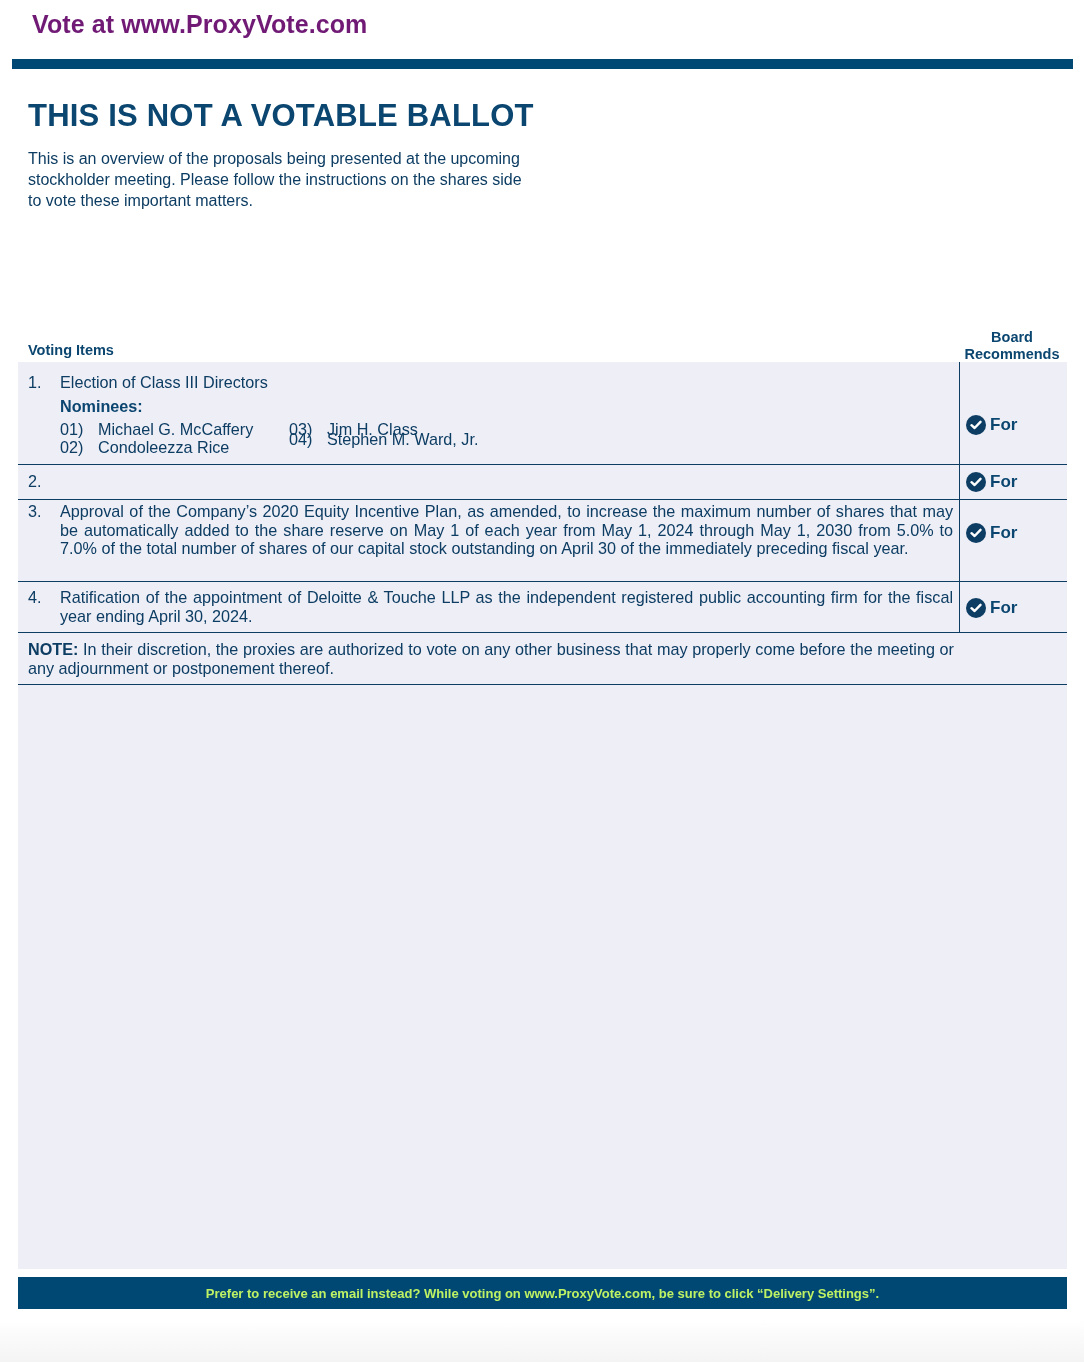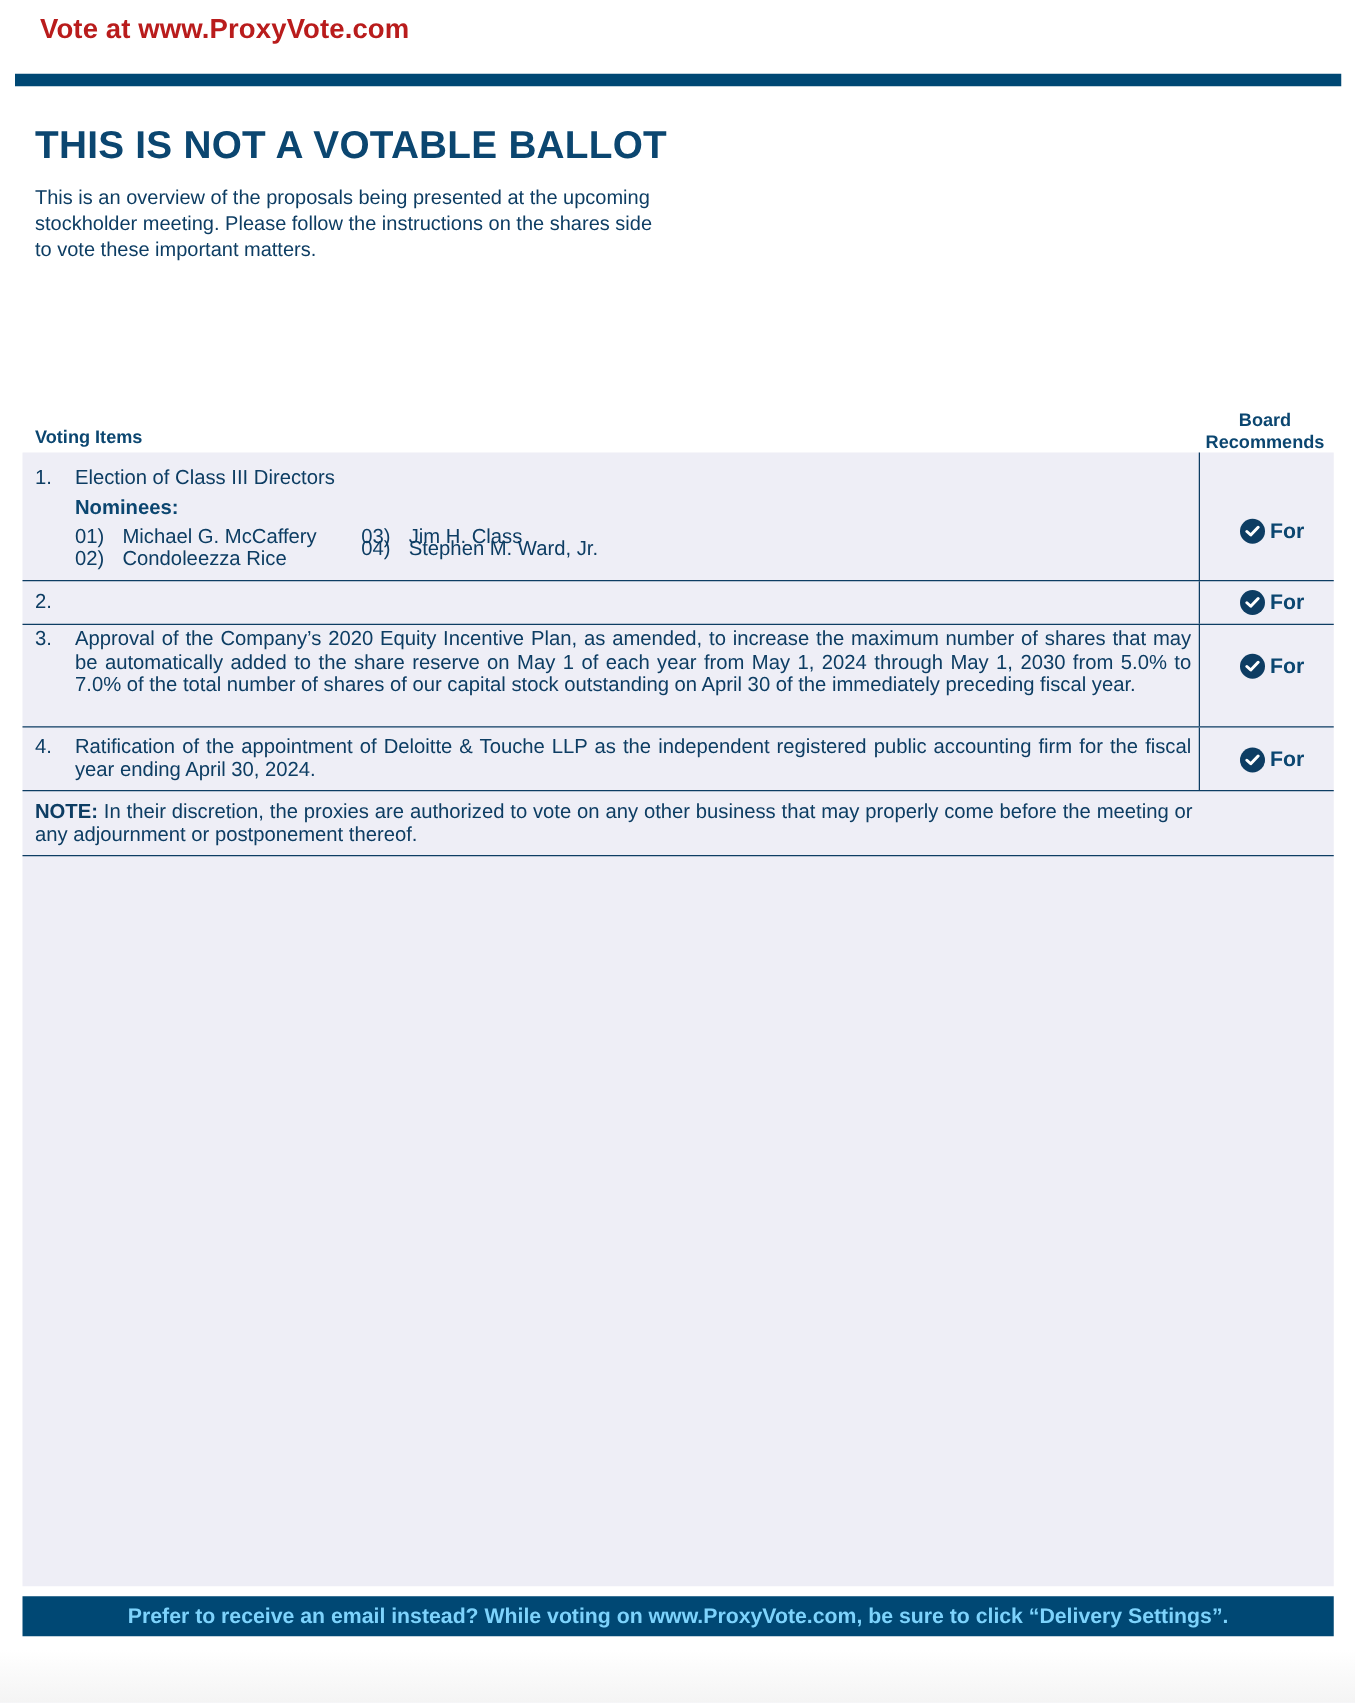--- a/index.html
+++ b/index.html
@@ -7,22 +7,22 @@
       width: 1084px; height: 1362px;
       background: #ffffff;
       font-family: "Liberation Sans", "DejaVu Sans", sans-serif;
       color: #0d3d63;
       overflow: hidden;
     }
     body { position: relative; background: linear-gradient(#ffffff 0, #ffffff 1320px, #f4f4f4 1362px); }
 
     .top-title {
       position: absolute; left: 32px; top: 10px;
-      font-size: 22px; font-weight: bold;
-      color: #b91c1c;
+      font-size: 25px; font-weight: bold;
+      color: #701a75;
       letter-spacing: 0.1px;
     }
     .top-rule {
       position: absolute; left: 12px; top: 59px;
       width: 1061px; height: 10px;
       background: #004874;
     }
     .headline {
       position: absolute; left: 28px; top: 98px;
       font-size: 31px; font-weight: bold;
@@ -66,21 +66,21 @@
     .row .num {
       position: absolute; left: 10px;
     }
     .row .txt {
       position: absolute; left: 42px; right: 6px;
       text-align: justify;
     }
     .row .rec {
       position: absolute; left: 948px;
       display: flex; align-items: center; gap: 4px;
-      font-weight: bold; font-size: 17px; color: #0b4670; margin-left: 26px;
+      font-weight: bold; font-size: 17px; color: #0b4670;
     }
     .check {
       width: 20px; height: 20px; border-radius: 50%;
       background: #0d3d63; display: inline-flex;
       align-items: center; justify-content: center;
     }
 
     .nominees-label { font-weight: bold; color: #0b4670; }
     .nominee { position: absolute; white-space: nowrap; }
     .nominee .no { display: inline-block; width: 38px; }
@@ -92,22 +92,22 @@
     }
     .note-row .txt {
       position: absolute; left: 10px; top: 8px; width: 926px;
       text-align: justify;
     }
 
     .footer-bar {
       position: absolute; left: 18px; top: 1277px;
       width: 1049px; height: 32px;
       background: #004874;
-      color: #7dd3fc;
-      font-size: 17px; font-weight: bold;
+      color: #bef264;
+      font-size: 13px; font-weight: bold;
       display: flex; align-items: center; justify-content: center;
     }
   </style>
 </head>
 <body>
 
 <div class="top-title">Vote at www.ProxyVote.com</div>
 <div class="top-rule"></div>
 
 <h1 class="headline">THIS IS NOT A VOTABLE BALLOT</h1>

